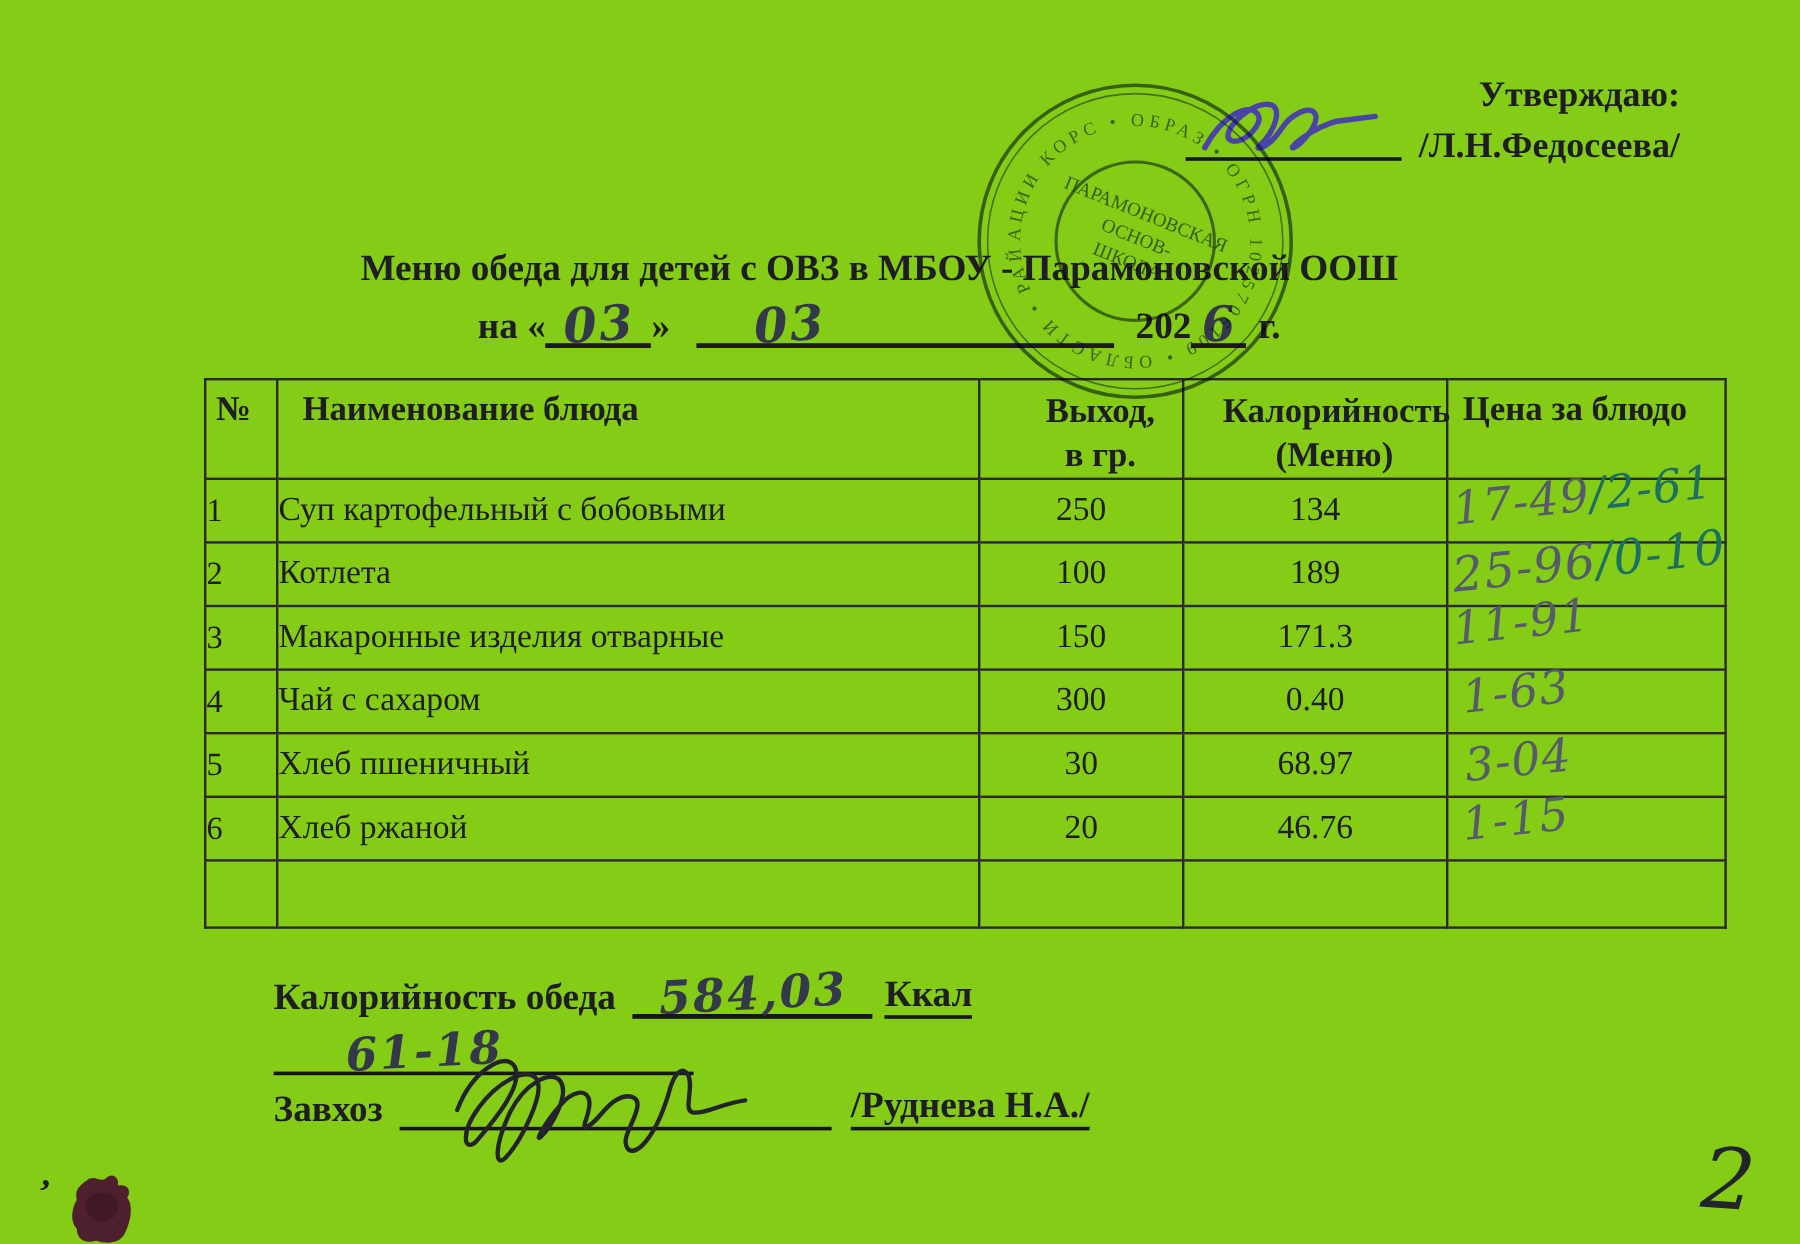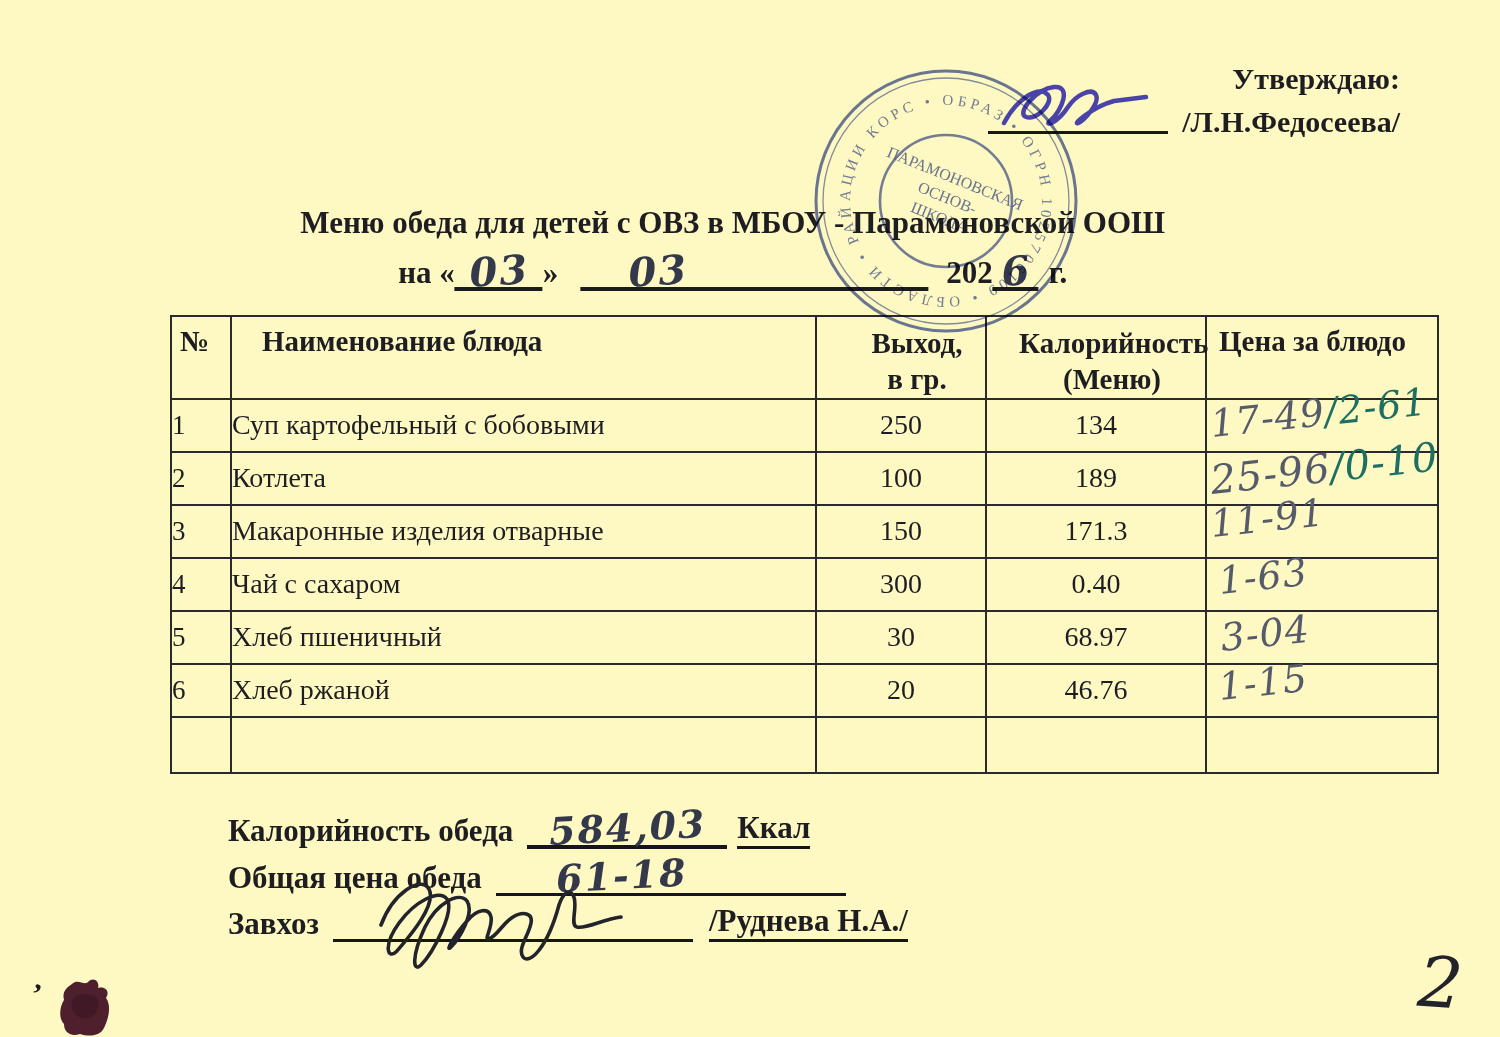--- a/index.html
+++ b/index.html
@@ -1,19 +1,19 @@
 <!DOCTYPE html>
 <html><head>
 <meta charset="utf-8">
 <style>
   html,body{margin:0;padding:0;background:#ffffff;}
   .page{
     position:relative;
     width:1500px;height:1037px;
-    background:#fef9c3;
+    background:#84cc16;
     font-family:"Liberation Serif", serif;
     color:#1d1d22;
     overflow:hidden;
   }
   
   .approve{
     position:absolute; top:60px; right:100px;
     text-align:right; font-weight:bold; font-size:30px; line-height:1.24;
     z-index:3;
   }
@@ -67,21 +67,21 @@
   .menu-table col.c-price{width:232px}
   .menu-table th,.menu-table td{
     border:2px solid #2a2a2e; padding:0; vertical-align:middle;
   }
   .menu-table th{
     font-size:29px; font-weight:bold; vertical-align:top;
     padding-top:8px; height:66px; text-align:left;padding-left:32px;
   }
   .menu-table th .h2line{display:block; text-align:center; line-height:1.25;}
   .menu-table th.th-num{padding-left:8px;}
-  .menu-table th.th-name{padding-left:30px;}
+  .menu-table th.th-name{padding-left:20px;}
   .menu-table th.th-price{padding-left:12px;}
   .menu-table td{height:51px;}
   .menu-table tr.empty-row td{height:54px;}
   .td-num{vertical-align:top; padding-left:10px; padding-top:2px; font-size:27px;}
   .td-name{padding-left:14px;}
   .td-center{text-align:center;}
   .td-price{position:relative; overflow:visible;}
   .hw-price{
     position:absolute; left:6px; top:-4px; white-space:nowrap;
     font-family:"DejaVu Serif", serif; font-style:italic;
@@ -268,21 +268,20 @@
 
   <div class="summary">
     <div class="row">
       <span class="lbl">Калорийность обеда</span>
       <span class="u-val" style="min-width:200px;">
         <span class="hw hw-sum">584,03</span>
       </span>
       <span class="kcal-unit">Ккал</span>
     </div>
     <div class="row">
-      <span class="lbl">Общая цена обеда</span>
       <span class="u-val" style="min-width:290px; border-bottom-width:3px; text-align:left; padding-left:60px;">
         <span class="hw hw-sum">61-18</span>
       </span>
     </div>
     <div class="row">
       <span class="lbl">Завхоз</span>
       <span class="u-val steward-line" style="min-width:360px; border-bottom-width:3px;">
         <svg class="bottom-signature" width="330" height="110" viewBox="0 0 330 110">
           <path d="M18,60 C30,28 58,10 66,24 C74,40 46,72 34,86 C24,96 20,80 36,58 C52,36 76,24 84,34 C92,46 70,88 58,100 C50,108 48,92 62,62 C74,38 96,26 104,36 C112,48 96,74 88,82 C82,88 90,72 104,56 C114,44 126,42 128,52 C130,62 120,76 126,74 C134,71 140,58 150,52 C160,46 170,48 168,58 C166,70 154,84 160,92 C166,100 184,84 196,40 C200,28 206,24 210,30 C216,40 206,60 214,62 C224,64 240,54 258,52" fill="none" stroke="#23232b" stroke-width="3.6" stroke-linecap="round"></path>
         </svg>

